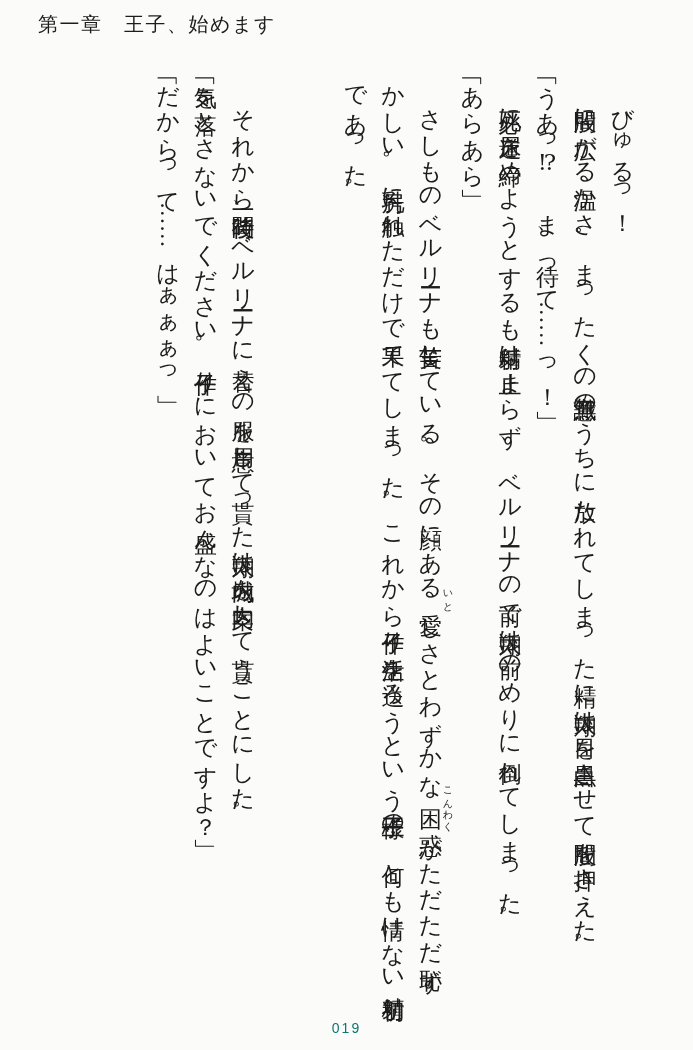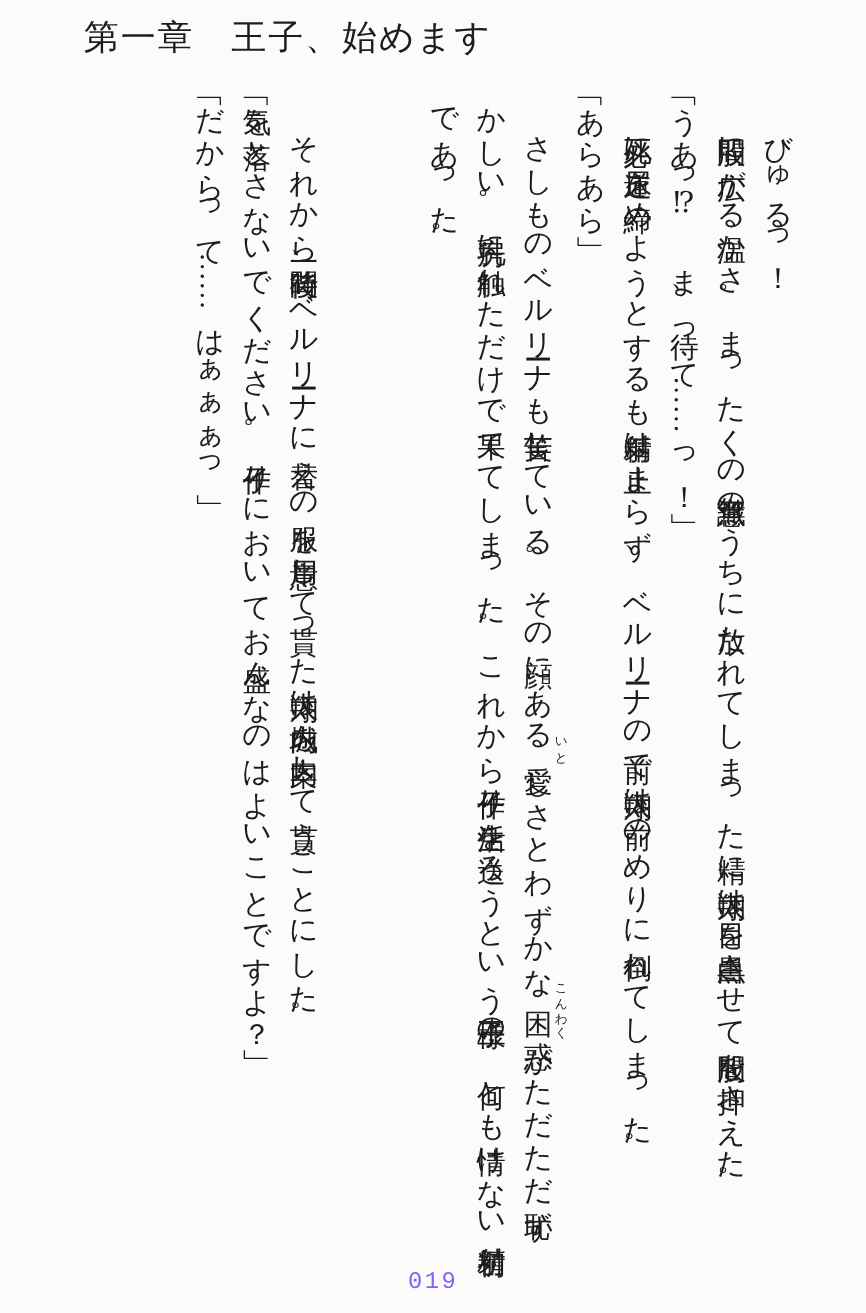--- a/index.html
+++ b/index.html
@@ -9,24 +9,23 @@
     height: 1050px;
     background: #fbfbfa;
     color: #1c1c1c;
     font-family: "Liberation Serif", "DejaVu Serif", serif;
     overflow: hidden;
   }
   .chapter-header {
     position: absolute;
     top: 11px;
     left: 38px;
-    font-size: 28px;
+    font-size: 20px;
     letter-spacing: 1.5px;
     white-space: pre;
-    margin-left: 29px;
   }
   .text-block {
     position: absolute;
     top: 70px;
     right: 52px;
     height: 920px;
     writing-mode: vertical-rl;
     text-orientation: mixed;
     font-size: 23px;
     line-height: 37.5px;
@@ -44,24 +43,24 @@
   ruby rt {
     font-size: 0.44em;
     letter-spacing: 0;
     color: #1c1c1c;
   }
   .page-number {
     position: absolute;
     bottom: 14px;
     left: 50%;
     transform: translateX(-50%);
-    font-family: Liberation Mono, monospace;
-    font-size: 19px;
+    font-family: Liberation Sans, sans-serif;
+    font-size: 14px;
     letter-spacing: 2px;
-    color: #8b5cf6;
+    color: #0f766e;
   }
 </style>
 </head>
 <body>
 
 <div class="page">
   <div class="chapter-header">第一章　王子、始めます</div>
 
   <div class="text-block" id="text-block">
       <p class="para indent">びゅるっ！</p>

